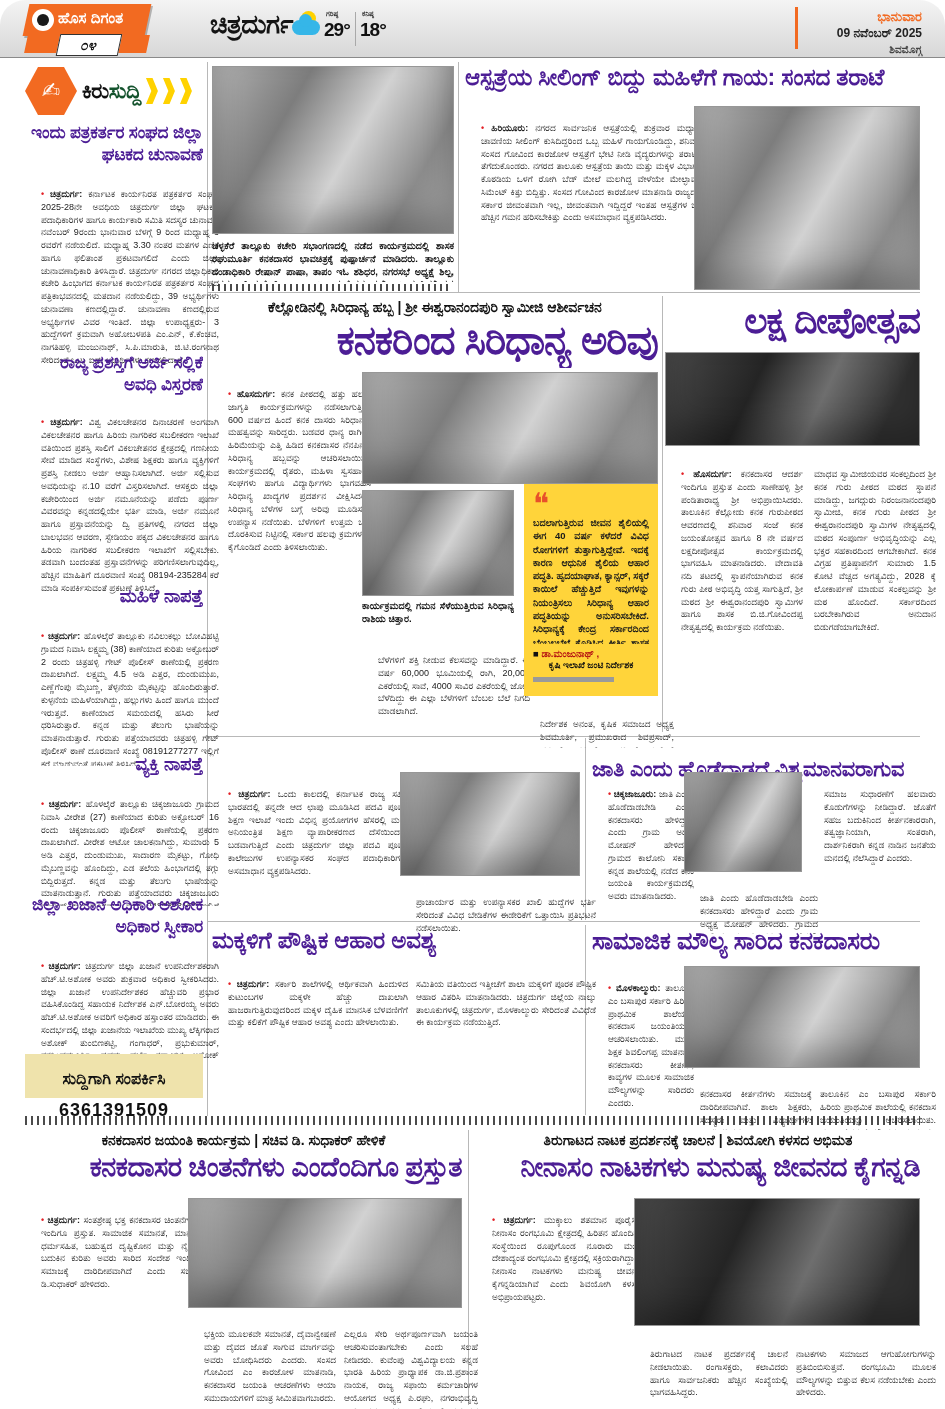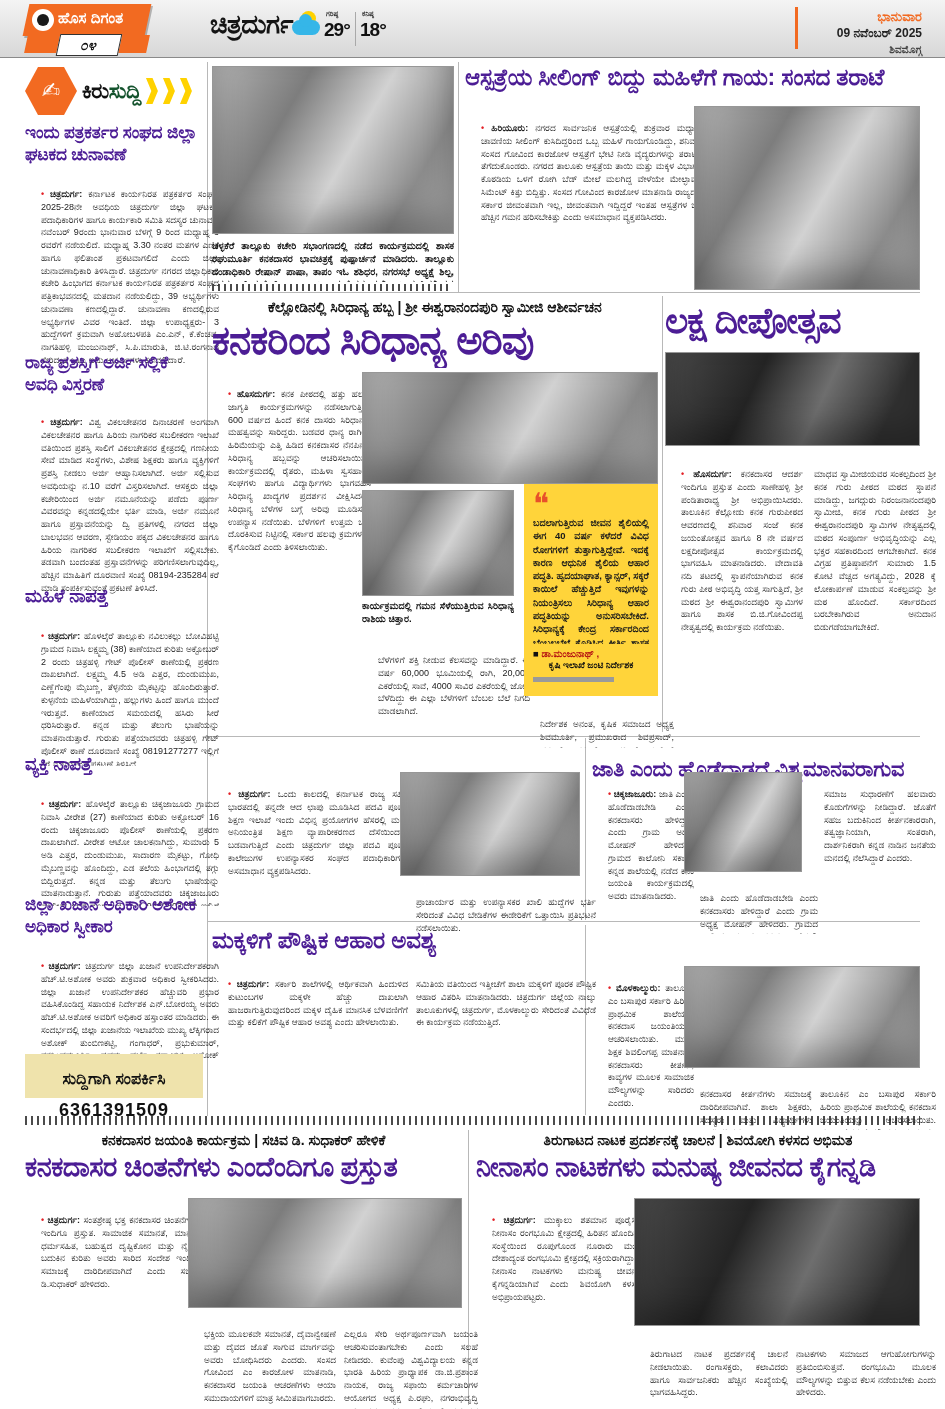--- a/index.html
+++ b/index.html
@@ -1,24 +1,24 @@
 <!DOCTYPE html>
 <html><head>
 <meta charset="utf-8">
 <style>
   html,body{margin:0;padding:0;background:#fff;}
   .page{position:relative;width:945px;height:1409px;background:#fff;overflow:hidden;
-        font-family:"Liberation Sans","DejaVu Sans",sans-serif;color:#111;}
+        font-family:"Liberation Sans","DejaVu Sans",sans-serif;color:#111;border-radius:25px;}
   .abs{position:absolute;}
   .body{font-size:9px;line-height:1.42;color:#1c1c1c;text-align:justify;overflow:hidden;margin:16px;}
   .bt{color:#e31e24;font-weight:bold;}
   .dl{font-weight:bold;}
   .hl{font-weight:bold;color:#4c1d95;overflow:hidden;letter-spacing:-0.2px;}
   .nowrap{white-space:nowrap;}
-  .center{text-align:left;}
+  .center{text-align:right;}
   .kick{font-weight:bold;font-size:14px;text-align:center;overflow:hidden;white-space:nowrap;color:#111;}
   .cap{font-weight:bold;font-size:9.5px;line-height:1.35;text-align:justify;overflow:hidden;margin:0;color:#111;}
   .photo{background:linear-gradient(120deg,#b3b3b3,#7d7d7d 30%,#d2d2d2 55%,#8b8b8b 80%,#a6a6a6);
          box-shadow:inset 0 0 0 1px #979797, inset 0 -18px 30px rgba(0,0,0,.25);}
   .photo.dark{background:linear-gradient(115deg,#4a4a4a,#242424 35%,#6e6e6e 60%,#303030 85%);}
   .vrule{width:1px;background:#b8b8b8;}
   .hrule{height:1px;background:#b8b8b8;}
   .ornament{background:repeating-linear-gradient(90deg,#4b4b4b 0 2px,transparent 2px 6px);}
   
   .mast{left:0;top:0;width:945px;height:57px;background:linear-gradient(#f4f4f4,#d7d7d7);border-bottom:1.5px solid #8a8a8a;}
@@ -166,20 +166,21 @@
   <div class="abs hl nowrap" style="left:592px;top:741px;width:328px;height:26px;font-size:21px;margin-top:16px;">ಜಾತಿ ಎಂದು ಹೊಡೆದಾಡದೆ ವಿಶ್ವಮಾನವರಾಗುವ</div>
   <p class="abs body" style="left:592px;top:772px;width:86px;height:146px;"><span class="bt">•</span> <b class="dl">ಚಿಕ್ಕಜಾಜೂರು:</b> <span>ಜಾತಿ ಎಂದು ಹೊಡೆದಾಡಬೇಡಿ ಎಂದು ಕನಕದಾಸರು ಹೇಳಿದ್ದಾರೆ ಎಂದು ಗ್ರಾಮ ಅಧ್ಯಕ್ಷ ಮೋಹನ್ ಹೇಳಿದರು. ಗ್ರಾಮದ ಕಾಲೋನಿ ಸರ್ಕಾರಿ ಕನ್ನಡ ಶಾಲೆಯಲ್ಲಿ ನಡೆದ ಕನಕ ಜಯಂತಿ ಕಾರ್ಯಕ್ರಮದಲ್ಲಿ ಅವರು ಮಾತನಾಡಿದರು.</span></p>
   <div class="abs photo" style="left:684px;top:772px;width:118px;height:100px;"></div>
   <p class="abs body" style="left:684px;top:876px;width:118px;height:42px;">ಜಾತಿ ಎಂದು ಹೊಡೆದಾಡಬೇಡಿ ಎಂದು ಕನಕದಾಸರು ಹೇಳಿದ್ದಾರೆ ಎಂದು ಗ್ರಾಮ ಅಧ್ಯಕ್ಷ ಮೋಹನ್ ಹೇಳಿದರು. ಗ್ರಾಮದ ಕಾಲೋನಿ ಸರ್ಕಾರಿ ಕನ್ನಡ ಶಾಲೆಯಲ್ಲಿ ನಡೆದ ಕನಕ ಜಯಂತಿ ಕಾರ್ಯಕ್ರಮದಲ್ಲಿ ಅವರು ಮಾತನಾಡಿದರು.</p>
   <p class="abs body" style="left:808px;top:772px;width:112px;height:146px;">ಸಮಾಜ ಸುಧಾರಣೆಗೆ ಹಲವಾರು ಕೊಡುಗೆಗಳನ್ನು ನೀಡಿದ್ದಾರೆ. ಜೊತೆಗೆ ಸಹಜ ಬದುಕಿನಿಂದ ಕೀರ್ತನಕಾರರಾಗಿ, ತತ್ವಜ್ಞಾನಿಯಾಗಿ, ಸಂತರಾಗಿ, ದಾರ್ಶನಿಕರಾಗಿ ಕನ್ನಡ ನಾಡಿನ ಜನತೆಯ ಮನದಲ್ಲಿ ನೆಲೆಸಿದ್ದಾರೆ ಎಂದರು.</p>
 
   <div class="abs hl nowrap" style="left:212px;top:927px;width:368px;height:30px;font-size:23px;">ಮಕ್ಕಳಿಗೆ ಪೌಷ್ಟಿಕ ಆಹಾರ ಅವಶ್ಯ</div>
   <p class="abs body" style="left:212px;top:962px;width:180px;height:152px;"><span class="bt">•</span> <b class="dl">ಚಿತ್ರದುರ್ಗ:</b> <span>ಸರ್ಕಾರಿ ಶಾಲೆಗಳಲ್ಲಿ ಆರ್ಥಿಕವಾಗಿ ಹಿಂದುಳಿದ ಕುಟುಂಬಗಳ ಮಕ್ಕಳೇ ಹೆಚ್ಚು ದಾಖಲಾಗಿ ಹಾಜರಾಗುತ್ತಿರುವುದರಿಂದ ಮಕ್ಕಳ ದೈಹಿಕ ಮಾನಸಿಕ ಬೆಳವಣಿಗೆಗೆ ಮತ್ತು ಕಲಿಕೆಗೆ ಪೌಷ್ಟಿಕ ಆಹಾರ ಅವಶ್ಯ ಎಂದು ಹೇಳಲಾಯಿತು.</span></p>
   <p class="abs body" style="left:400px;top:962px;width:180px;height:152px;">ಸಮಿತಿಯ ವತಿಯಿಂದ ಇತ್ತೀಚೆಗೆ ಶಾಲಾ ಮಕ್ಕಳಿಗೆ ಪೂರಕ ಪೌಷ್ಟಿಕ ಆಹಾರ ವಿತರಿಸಿ ಮಾತನಾಡಿದರು. ಚಿತ್ರದುರ್ಗ ಜಿಲ್ಲೆಯ ನಾಲ್ಕು ತಾಲೂಕುಗಳಲ್ಲಿ ಚಿತ್ರದುರ್ಗ, ಮೊಳಕಾಲ್ಮುರು ಸೇರಿದಂತೆ ವಿವಿಧೆಡೆ ಈ ಕಾರ್ಯಕ್ರಮ ನಡೆಯುತ್ತಿದೆ.</p>
 
+  <div class="abs hl nowrap" style="left:592px;top:927px;width:328px;height:34px;font-size:24px;">ಸಾಮಾಜಿಕ ಮೌಲ್ಯ ಸಾರಿದ ಕನಕದಾಸರು</div>
   <p class="abs body" style="left:592px;top:966px;width:86px;height:148px;"><span class="bt">•</span> <b class="dl">ಮೊಳಕಾಲ್ಮುರು:</b> <span>ತಾಲೂಕಿನ ಎಂ ಬಸಾಪುರ ಸರ್ಕಾರಿ ಹಿರಿಯ ಪ್ರಾಥಮಿಕ ಶಾಲೆಯಲ್ಲಿ ಕನಕದಾಸ ಜಯಂತಿಯನ್ನು ಆಚರಿಸಲಾಯಿತು. ಮುಖ್ಯ ಶಿಕ್ಷಕ ಶಿವಲಿಂಗಪ್ಪ ಮಾತನಾಡಿ, ಕನಕದಾಸರು ಕೀರ್ತನೆ, ಕಾವ್ಯಗಳ ಮೂಲಕ ಸಾಮಾಜಿಕ ಮೌಲ್ಯಗಳನ್ನು ಸಾರಿದರು ಎಂದರು.</span></p>
   <div class="abs photo" style="left:684px;top:966px;width:236px;height:102px;"></div>
   <p class="abs body" style="left:684px;top:1072px;width:112px;height:42px;">ಕನಕದಾಸರ ಕೀರ್ತನೆಗಳು ಸಮಾಜಕ್ಕೆ ದಾರಿದೀಪವಾಗಿವೆ. ಶಾಲಾ ಶಿಕ್ಷಕರು, ಸದಸ್ಯರು ಮತ್ತು ವಿದ್ಯಾರ್ಥಿಗಳು ಉಪಸ್ಥಿತರಿದ್ದರು.</p>
   <p class="abs body" style="left:804px;top:1072px;width:116px;height:42px;">ತಾಲೂಕಿನ ಎಂ ಬಸಾಪುರ ಸರ್ಕಾರಿ ಹಿರಿಯ ಪ್ರಾಥಮಿಕ ಶಾಲೆಯಲ್ಲಿ ಕನಕದಾಸ ಜಯಂತಿಯನ್ನು ಆಚರಿಸಲಾಯಿತು. ಮುಖ್ಯ ಶಿಕ್ಷಕ ಶಿವಲಿಂಗಪ್ಪ ಮಾತನಾಡಿ, ಕನಕದಾಸರು ಕೀರ್ತನೆ, ಕಾವ್ಯಗಳ ಮೂಲಕ ಸಾಮಾಜಿಕ ಮೌಲ್ಯಗಳನ್ನು ಸಾರಿದರು ಎಂದರು.</p>
 
   <div class="abs kick" style="left:25px;top:1132px;width:437px;height:18px;">ಕನಕದಾಸರ ಜಯಂತಿ ಕಾರ್ಯಕ್ರಮ | ಸಚಿವ ಡಿ. ಸುಧಾಕರ್ ಹೇಳಿಕೆ</div>
   <div class="abs hl center nowrap" style="left:25px;top:1152px;width:437px;height:40px;font-size:27px;letter-spacing:-0.5px;">ಕನಕದಾಸರ ಚಿಂತನೆಗಳು ಎಂದೆಂದಿಗೂ ಪ್ರಸ್ತುತ</div>
   <p class="abs body" style="left:25px;top:1198px;width:156px;height:205px;"><span class="bt">•</span> <b class="dl">ಚಿತ್ರದುರ್ಗ:</b> <span>ಸಂತಶ್ರೇಷ್ಠ ಭಕ್ತ ಕನಕದಾಸರ ಚಿಂತನೆಗಳು ಇಂದಿಗೂ ಪ್ರಸ್ತುತ. ಸಾಮಾಜಿಕ ಸಮಾನತೆ, ಮಾನವ ಧರ್ಮಸಹಿತ, ಬಹುತ್ವದ ದೃಷ್ಟಿಕೋನ ಮತ್ತು ನೈತಿಕ ಬದುಕಿನ ಕುರಿತು ಅವರು ಸಾರಿದ ಸಂದೇಶ ಇಂದಿನ ಸಮಾಜಕ್ಕೆ ದಾರಿದೀಪವಾಗಿದೆ ಎಂದು ಸಚಿವ ಡಿ.ಸುಧಾಕರ್ ಹೇಳಿದರು.</span></p>
   <div class="abs photo" style="left:188px;top:1198px;width:274px;height:110px;"></div>
   <p class="abs body" style="left:188px;top:1312px;width:132px;height:91px;">ಭಕ್ತಿಯ ಮೂಲಕವೇ ಸಮಾನತೆ, ದೈವಾನ್ವೇಷಣೆ ಮತ್ತು ದೈವದ ಜೊತೆ ಸಾಗುವ ಮಾರ್ಗವನ್ನು ಅವರು ಬೋಧಿಸಿದರು ಎಂದರು. ಸಂಸದ ಗೋವಿಂದ ಎಂ ಕಾರಜೋಳ ಮಾತನಾಡಿ, ಕನಕದಾಸರ ಜಯಂತಿ ಆಚರಣೆಗಳು ಆಯಾ ಸಮುದಾಯಗಳಿಗೆ ಮಾತ್ರ ಸೀಮಿತವಾಗಬಾರದು.</p>

